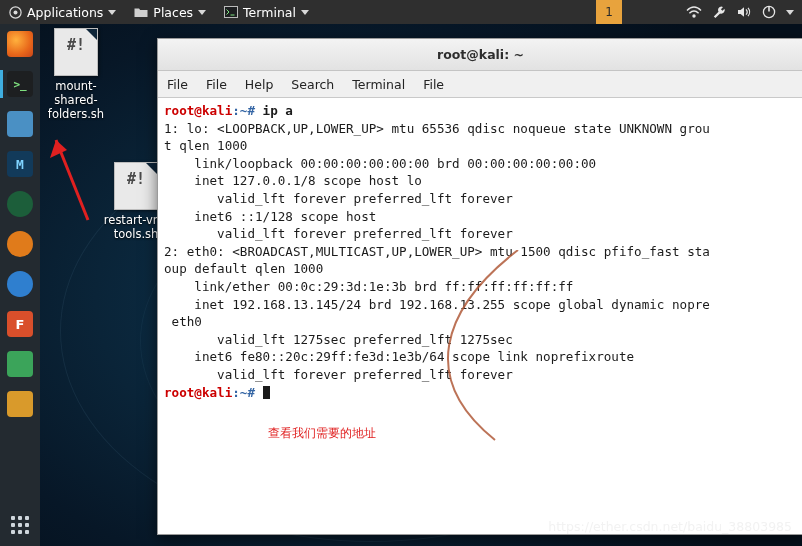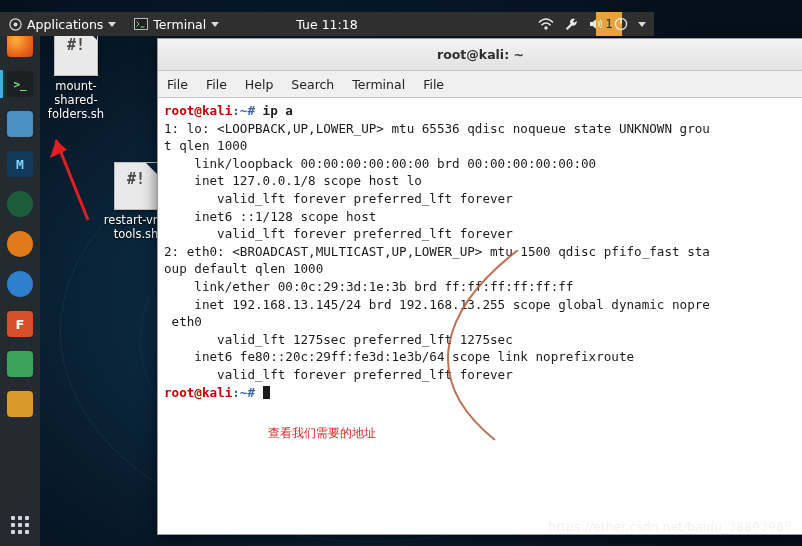--- a/index.html
+++ b/index.html
@@ -24,28 +24,26 @@
   #desktop .swirl {
     position: absolute;
     border-radius: 50%;
     border: 1px solid rgba(120,170,200,0.10);
   }
 
   
   #top-panel {
     position: absolute;
     left: 0; top: 0;
-    width: 654px; height: 24px;
+    width: 802px; height: 24px;
     background: #2f2f2f;
     color: #ffffff;
     font-size: 12.5px;
     display: flex;
-    align-items: center;
     z-index: 40;
-    margin-top: 12px;
   }
   .panel-menu {
     display: flex;
     align-items: center;
     gap: 5px;
     padding: 0 9px;
     height: 24px;
     white-space: nowrap;
   }
   .caret-down {
@@ -271,29 +269,35 @@
   <div class="panel-menu">
     <svg width="13" height="13" viewBox="0 0 13 13">
       <circle cx="6.5" cy="6.5" r="5.6" fill="none" stroke="#dcdcdc" stroke-width="1.2"></circle>
       <circle cx="6.5" cy="6.5" r="2" fill="#dcdcdc"></circle>
     </svg>
     <span>Applications</span>
     <span class="caret-down"></span>
   </div>
   <div class="panel-menu">
     <svg width="14" height="12" viewBox="0 0 14 12">
+      <path d="M0.5 2.5h4.5l1.2 1.4H13.5v7H0.5z" fill="#d0d0d0"></path>
+    </svg>
+    <span>Places</span>
+    <span class="caret-down"></span>
+  </div>
+  <div class="panel-menu">
+    <svg width="14" height="12" viewBox="0 0 14 12">
       <rect x="0.5" y="0.5" width="13" height="11" fill="#1d1f21" stroke="#bbb" stroke-width="1"></rect>
       <path d="M2.5 3.5L5 6l-2.5 2.5" fill="none" stroke="#7fe07f" stroke-width="1"></path>
       <path d="M6.5 9h4" stroke="#7fe07f" stroke-width="1"></path>
     </svg>
     <span>Terminal</span>
     <span class="caret-down"></span>
   </div>
 
-  <div id="panel-clock">Tue 11:18</div>
 
   <div id="workspace-indicator">1</div>
 
   <div id="panel-right">
     <svg width="16" height="14" viewBox="0 0 16 14">
       <path d="M1 5.5C3.2 3.2 6 2 8 2s4.8 1.2 7 3.5" fill="none" stroke="#e6e6e6" stroke-width="1.4"></path>
       <path d="M3.4 8.2C5 6.7 6.6 6 8 6s3 .7 4.6 2.2" fill="none" stroke="#e6e6e6" stroke-width="1.4"></path>
       <circle cx="8" cy="11" r="1.7" fill="#e6e6e6"></circle>
     </svg>
     <svg width="15" height="14" viewBox="0 0 15 14">

